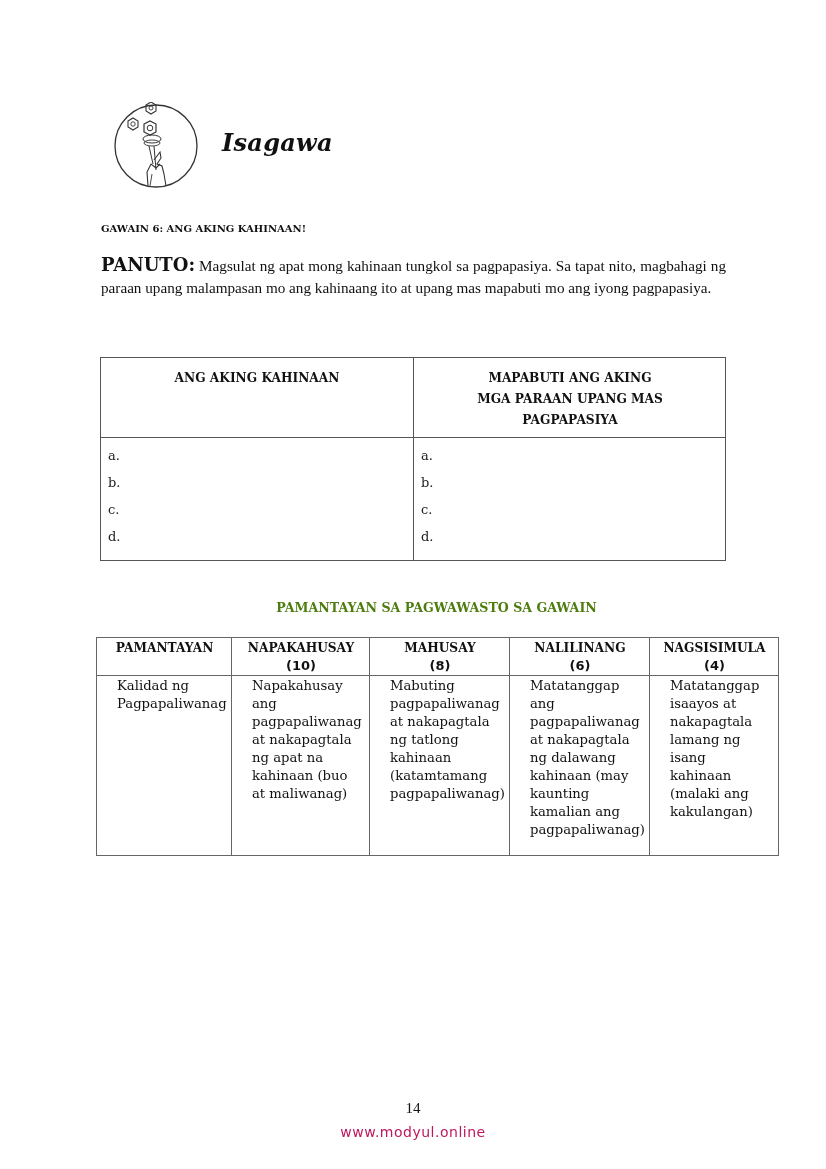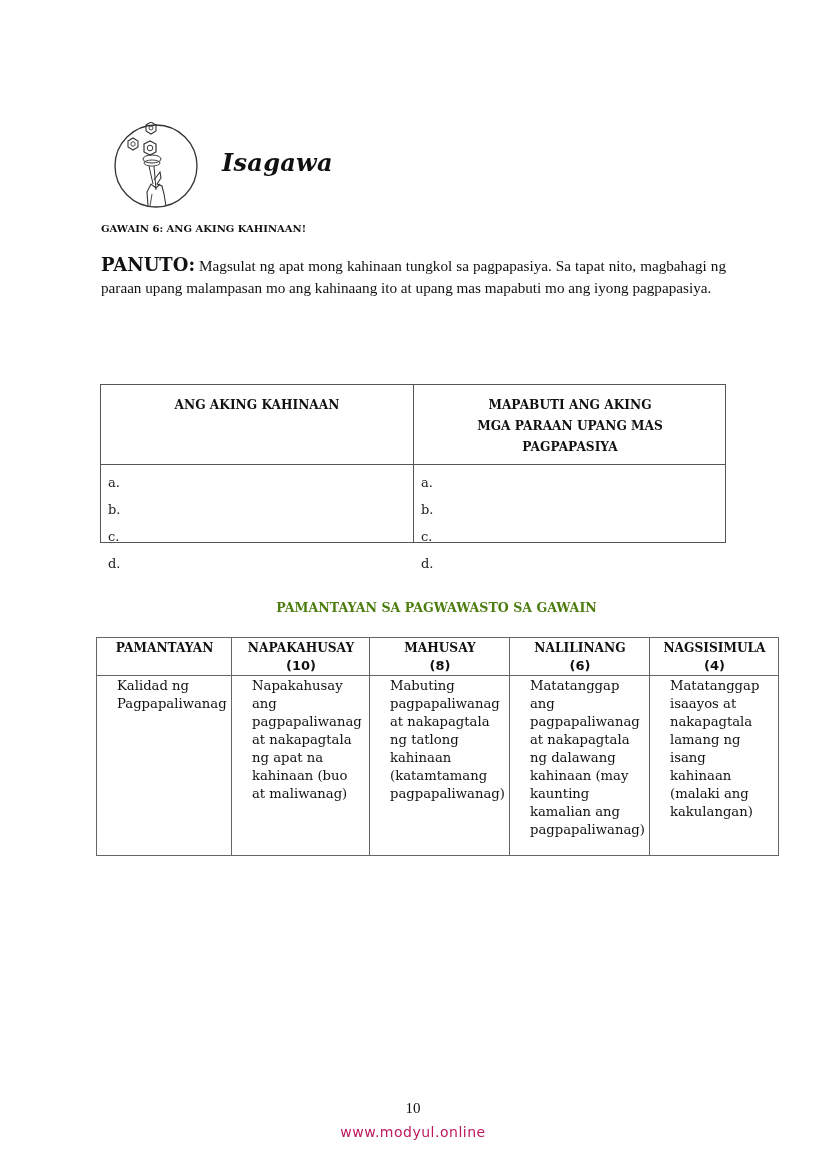--- a/index.html
+++ b/index.html
@@ -1,28 +1,28 @@
 <!DOCTYPE html>
 <html><head>
   <meta charset="utf-8">
   <style>
     html, body { margin: 0; padding: 0; background: #ffffff; }
     body { width: 826px; height: 1169px; position: relative; overflow: hidden; color: #111; font-family: "DejaVu Serif", serif; }
 
-    .section-header { position: absolute; left: 112px; top: 116px; width: 260px; height: 96px; text-decoration: underline; }
+    .section-header { position: absolute; left: 112px; top: 96px; width: 260px; height: 96px; text-decoration: underline; }
     .section-icon { position: absolute; left: 0; top: 6px; width: 88px; height: 88px; }
     .section-title { position: absolute; left: 110px; top: 32px; font-family: "DejaVu Serif", serif; font-weight: bold; font-style: italic; font-size: 24px; letter-spacing: 0.3px; color: #111; }
 
     .activity-title { position: absolute; left: 101px; top: 223px; font-family: "DejaVu Serif", serif; font-weight: bold; font-size: 10px; color: #111; }
 
     .instructions { position: absolute; left: 101px; top: 254px; width: 625px; font-family: "Liberation Serif", serif; font-size: 15.2px; line-height: 21.5px; text-align: justify; color: #111; }
     .instructions .lead { font-weight: bold; font-family: "DejaVu Serif", serif; font-size: 18px; }
 
     
-    .weak-table { position: absolute; left: 100px; top: 357px; width: 626px; height: 159px; border: 1.5px solid #555; box-sizing: border-box; margin-top: 27px; }
+    .weak-table { position: absolute; left: 100px; top: 357px; width: 626px; height: 204px; border: 1.5px solid #555; box-sizing: border-box; }
     .weak-table .col-divider { position: absolute; left: 312px; top: 0; bottom: 0; width: 0; border-left: 1.2px solid #555; }
     .weak-table .row-divider { position: absolute; left: 0; right: 0; top: 79px; height: 0; border-top: 1.2px solid #555; }
     .weak-table .th { position: absolute; top: 10px; width: 312px; text-align: center; font-family: "DejaVu Serif", serif; font-weight: bold; font-size: 12.2px; line-height: 21px; color: #111; }
     .weak-table .th.left { left: 0; }
     .weak-table .th.right { left: 313px; }
     .weak-table .th.right span { display: block; }
     .weak-table .items { position: absolute; top: 88px; margin: 0; padding: 0; list-style: none; font-family: "DejaVu Serif", serif; font-size: 13px; color: #222; }
     .weak-table .items li { height: 27px; line-height: 20px; }
     .weak-table .items.left { left: 7px; }
     .weak-table .items.right { left: 320px; }
@@ -152,14 +152,14 @@
         <span>lamang ng</span>
         <span>isang</span>
         <span>kahinaan</span>
         <span>(malaki ang</span>
         <span>kakulangan)</span>
       </td>
     </tr>
   </tbody>
 </table>
 
-<div class="page-number">10</div>
+<div class="page-number">14</div>
 <div class="watermark">www.modyul.online</div>
 
 </body></html>

